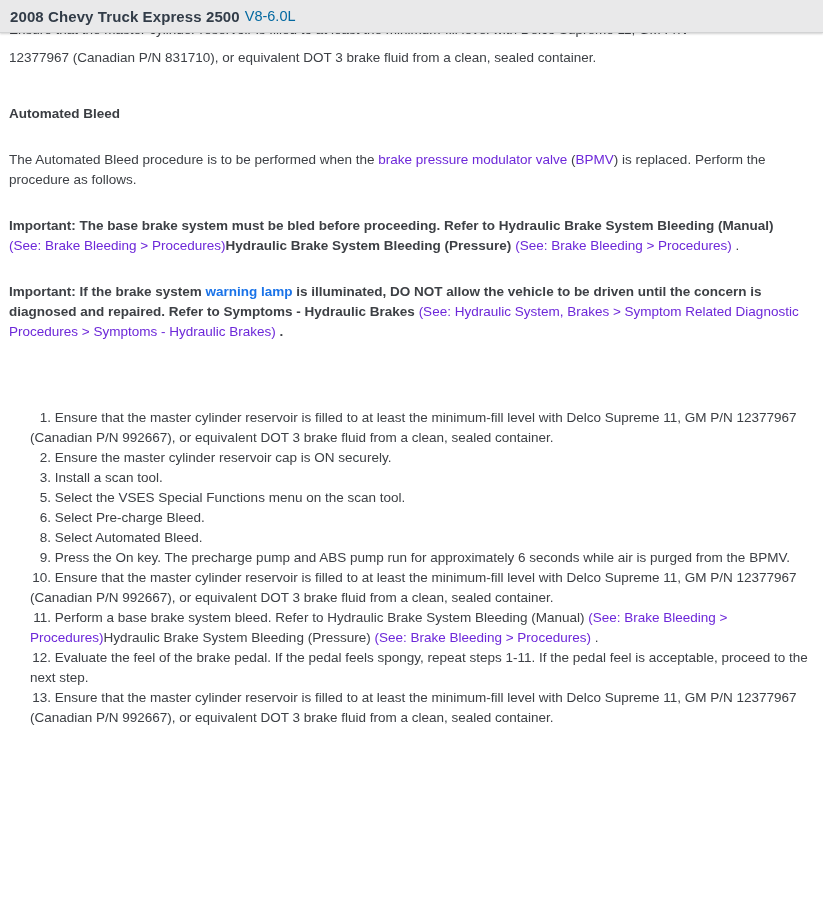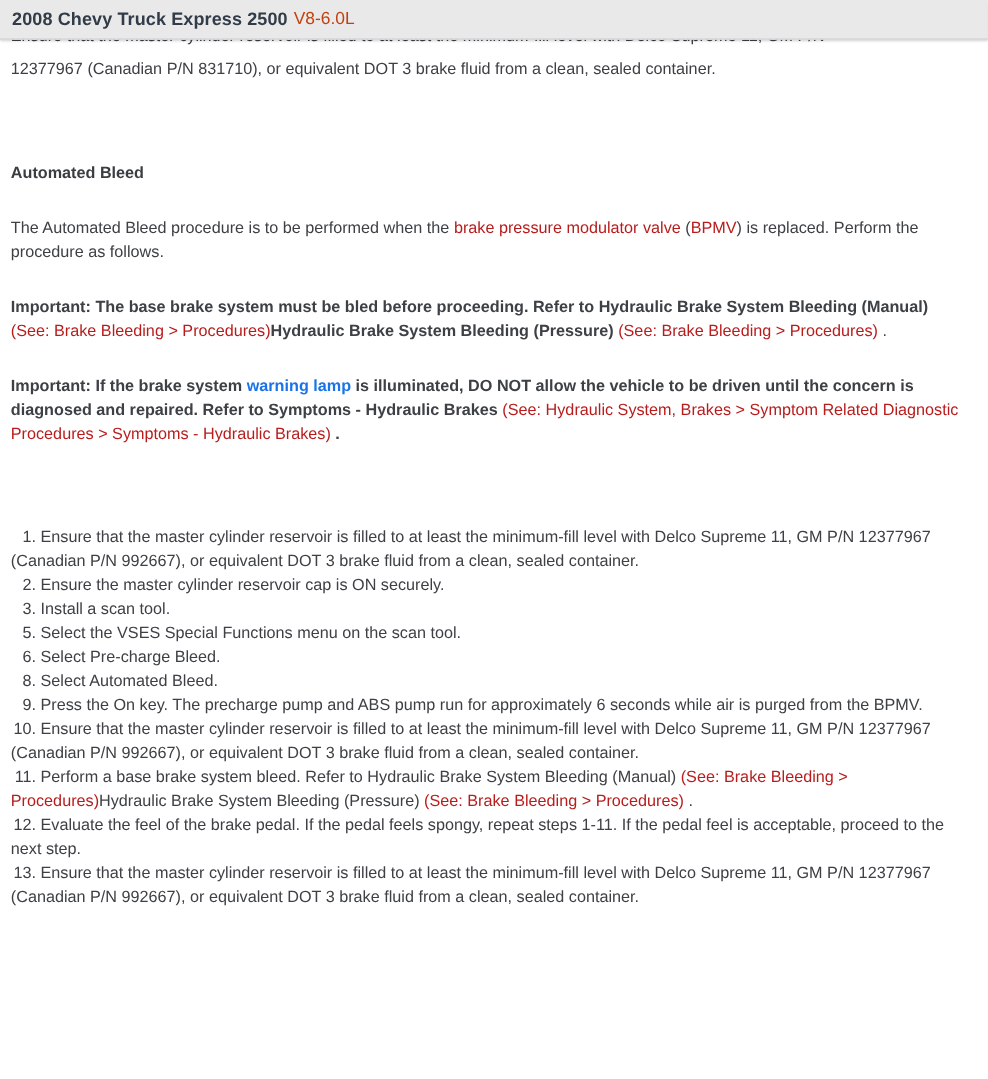--- a/index.html
+++ b/index.html
@@ -14,37 +14,37 @@
     border-bottom:1px solid #d2d3d4;
     box-shadow:0 1px 2px rgba(0,0,0,.18);
     display:flex;align-items:center;padding:16px 10px;box-sizing:border-box;
     z-index:5;
   }
   .vehicle-header .title{
     font-size:15px;font-weight:bold;color:#323c48;letter-spacing:.1px;
     white-space:nowrap;
   }
   .vehicle-header .subtitle{
-    font-size:14.5px;font-weight:normal;color:#c2410c;margin-left:5px;
+    font-size:14.5px;font-weight:normal;color:#0369a1;margin-left:5px;
     white-space:nowrap;
   }
   
   .content{padding:0 14px 0 9px;font-size:13.5px;line-height:20px;}
   .clip-row{height:8px;overflow:hidden;}
   .clip-row .clip-inner{display:block;margin-top:-13px;white-space:nowrap;color:#3d4045;}
   .carryover{margin-top:7px;}
-  .section-heading{margin-top:66px;font-weight:bold;color:#3a3d42;}
+  .section-heading{margin-top:36px;font-weight:bold;color:#3a3d42;}
   .para{margin-top:26px;}
   .para.gap-lg{}
-  .steps{margin-top:66px;}
+  .steps{margin-top:66px;margin-left:21px;}
   .step{margin:0;}
   .step .num{display:inline-block;min-width:21px;text-align:right;white-space:pre;}
   
   .b{font-weight:bold;text-align:center;}
-  .a{color:#b91c1c;cursor:pointer;}
+  .a{color:#6d28d9;cursor:pointer;}
   .ab{color:#1a73e8;font-weight:bold;cursor:pointer;}
 </style>
 </head>
 <body>
 
 <div class="vehicle-header">
   <span class="title">2008 Chevy Truck Express 2500</span>
   <span class="subtitle">V8-6.0L</span>
 </div>
 

